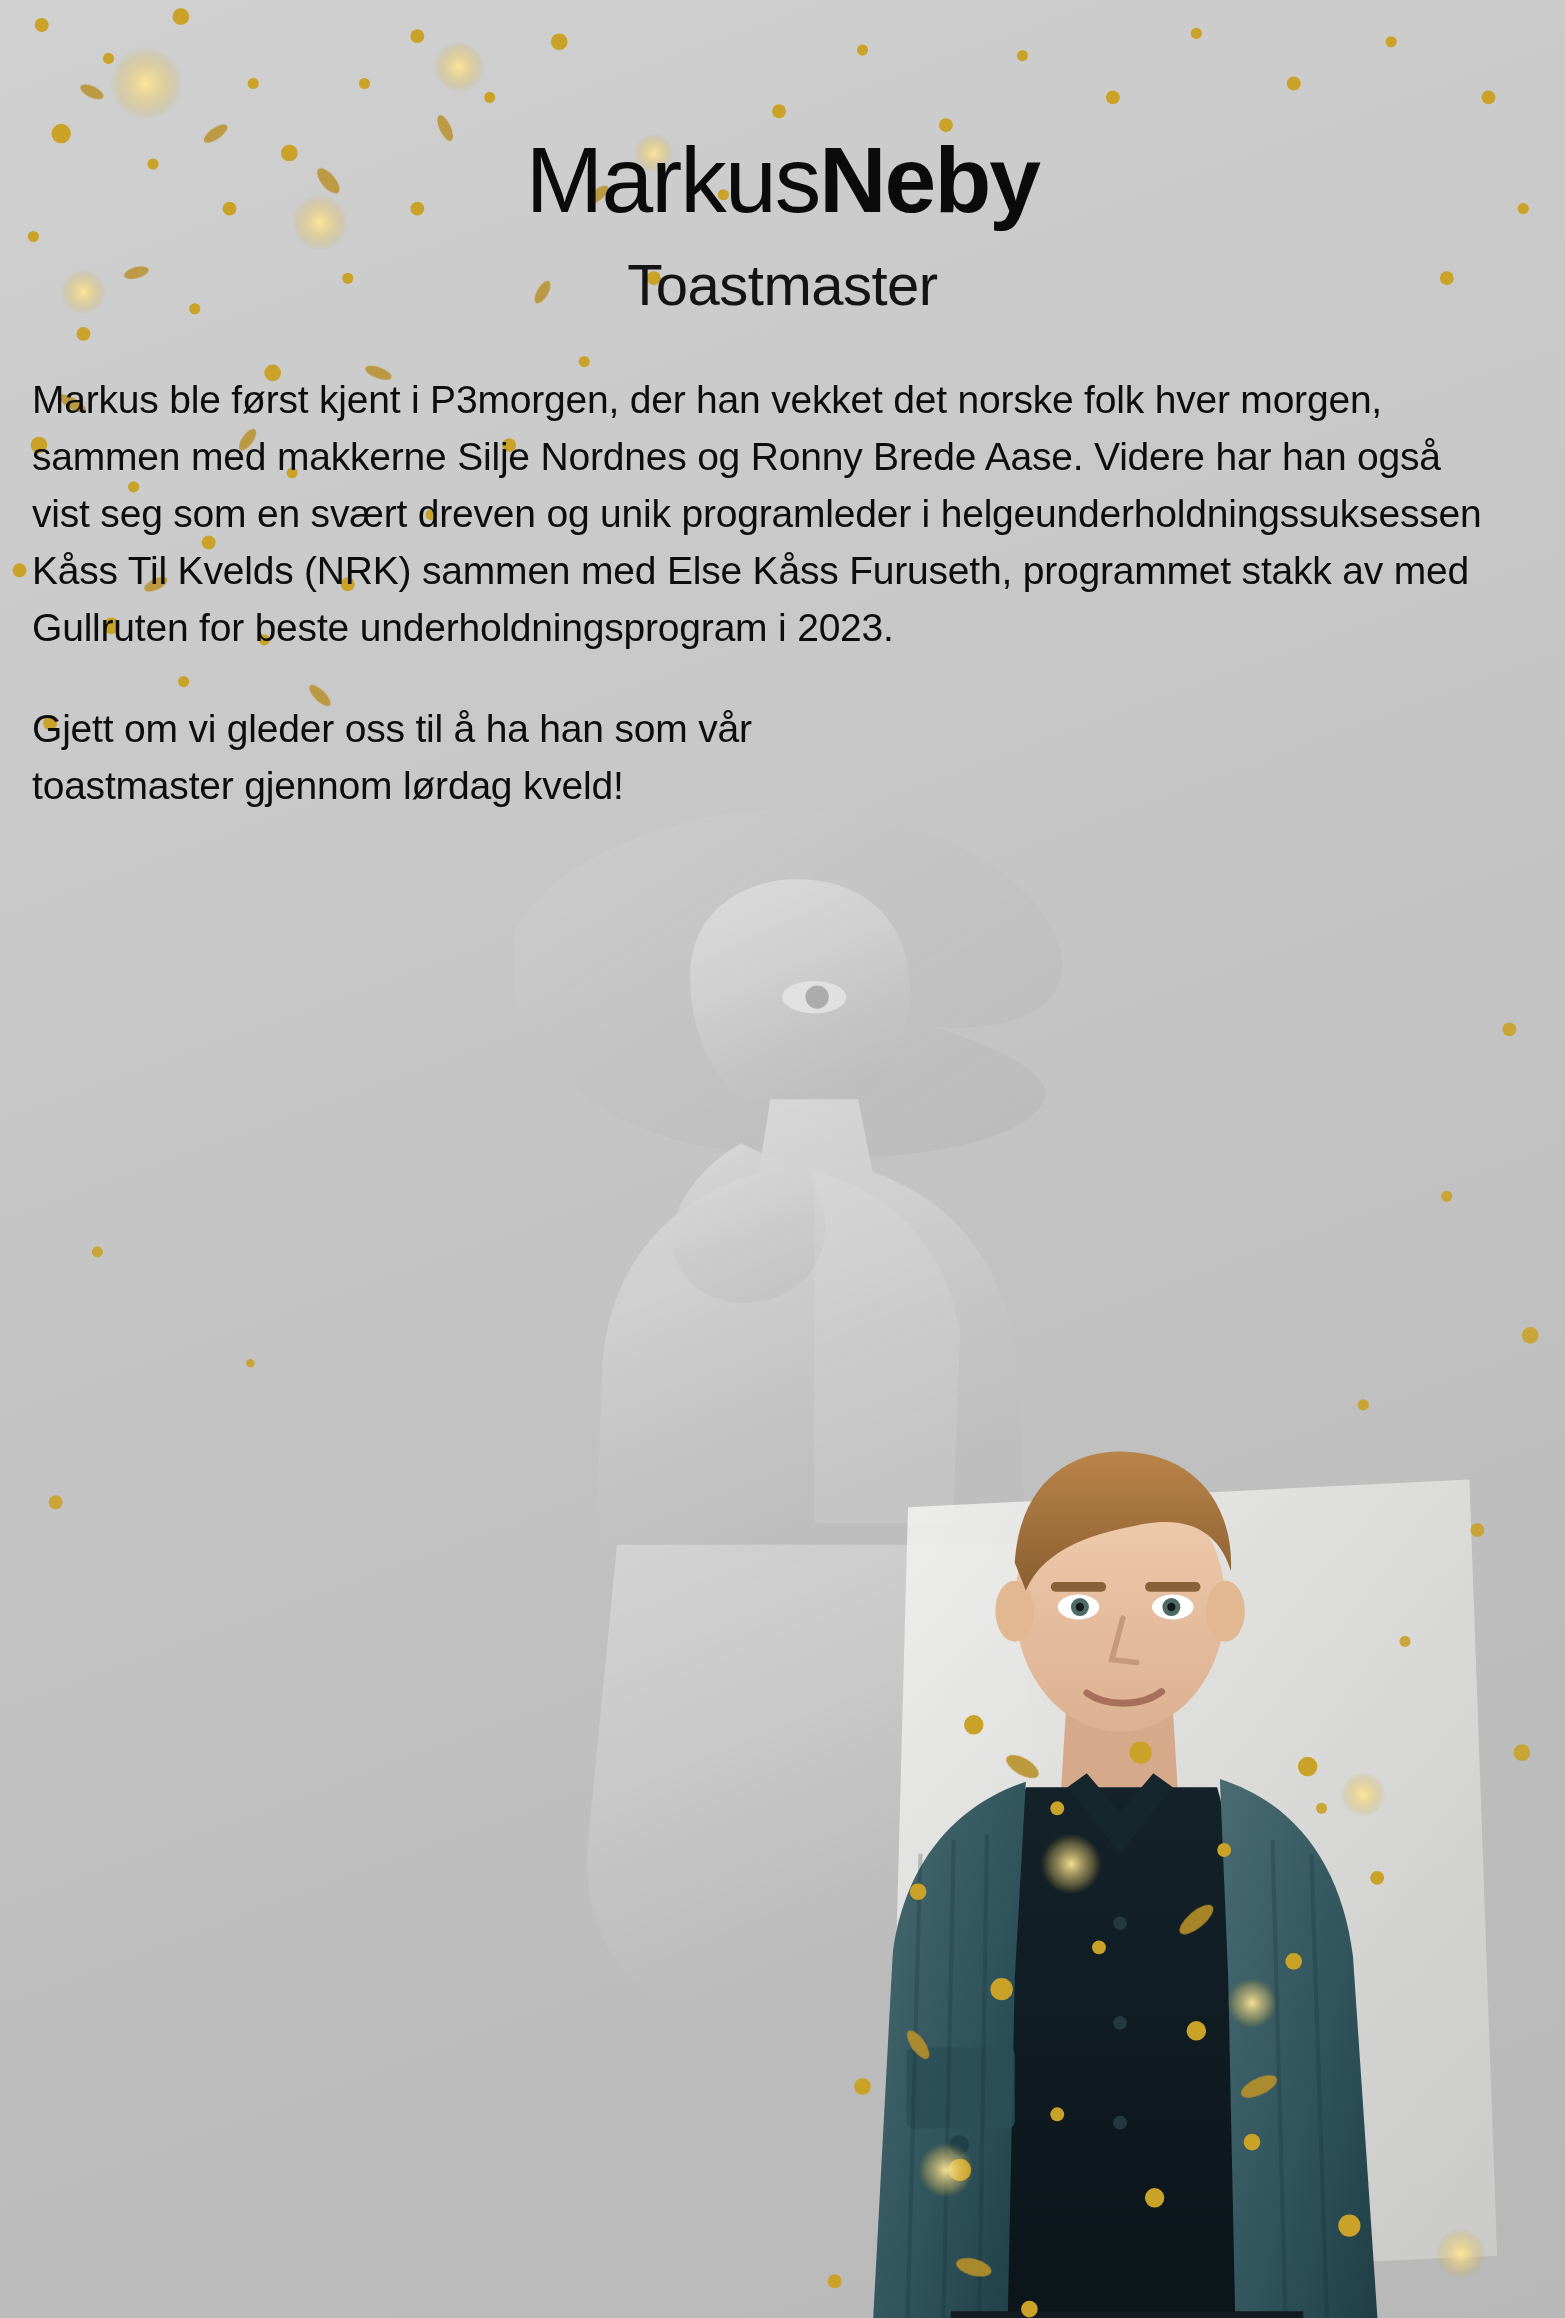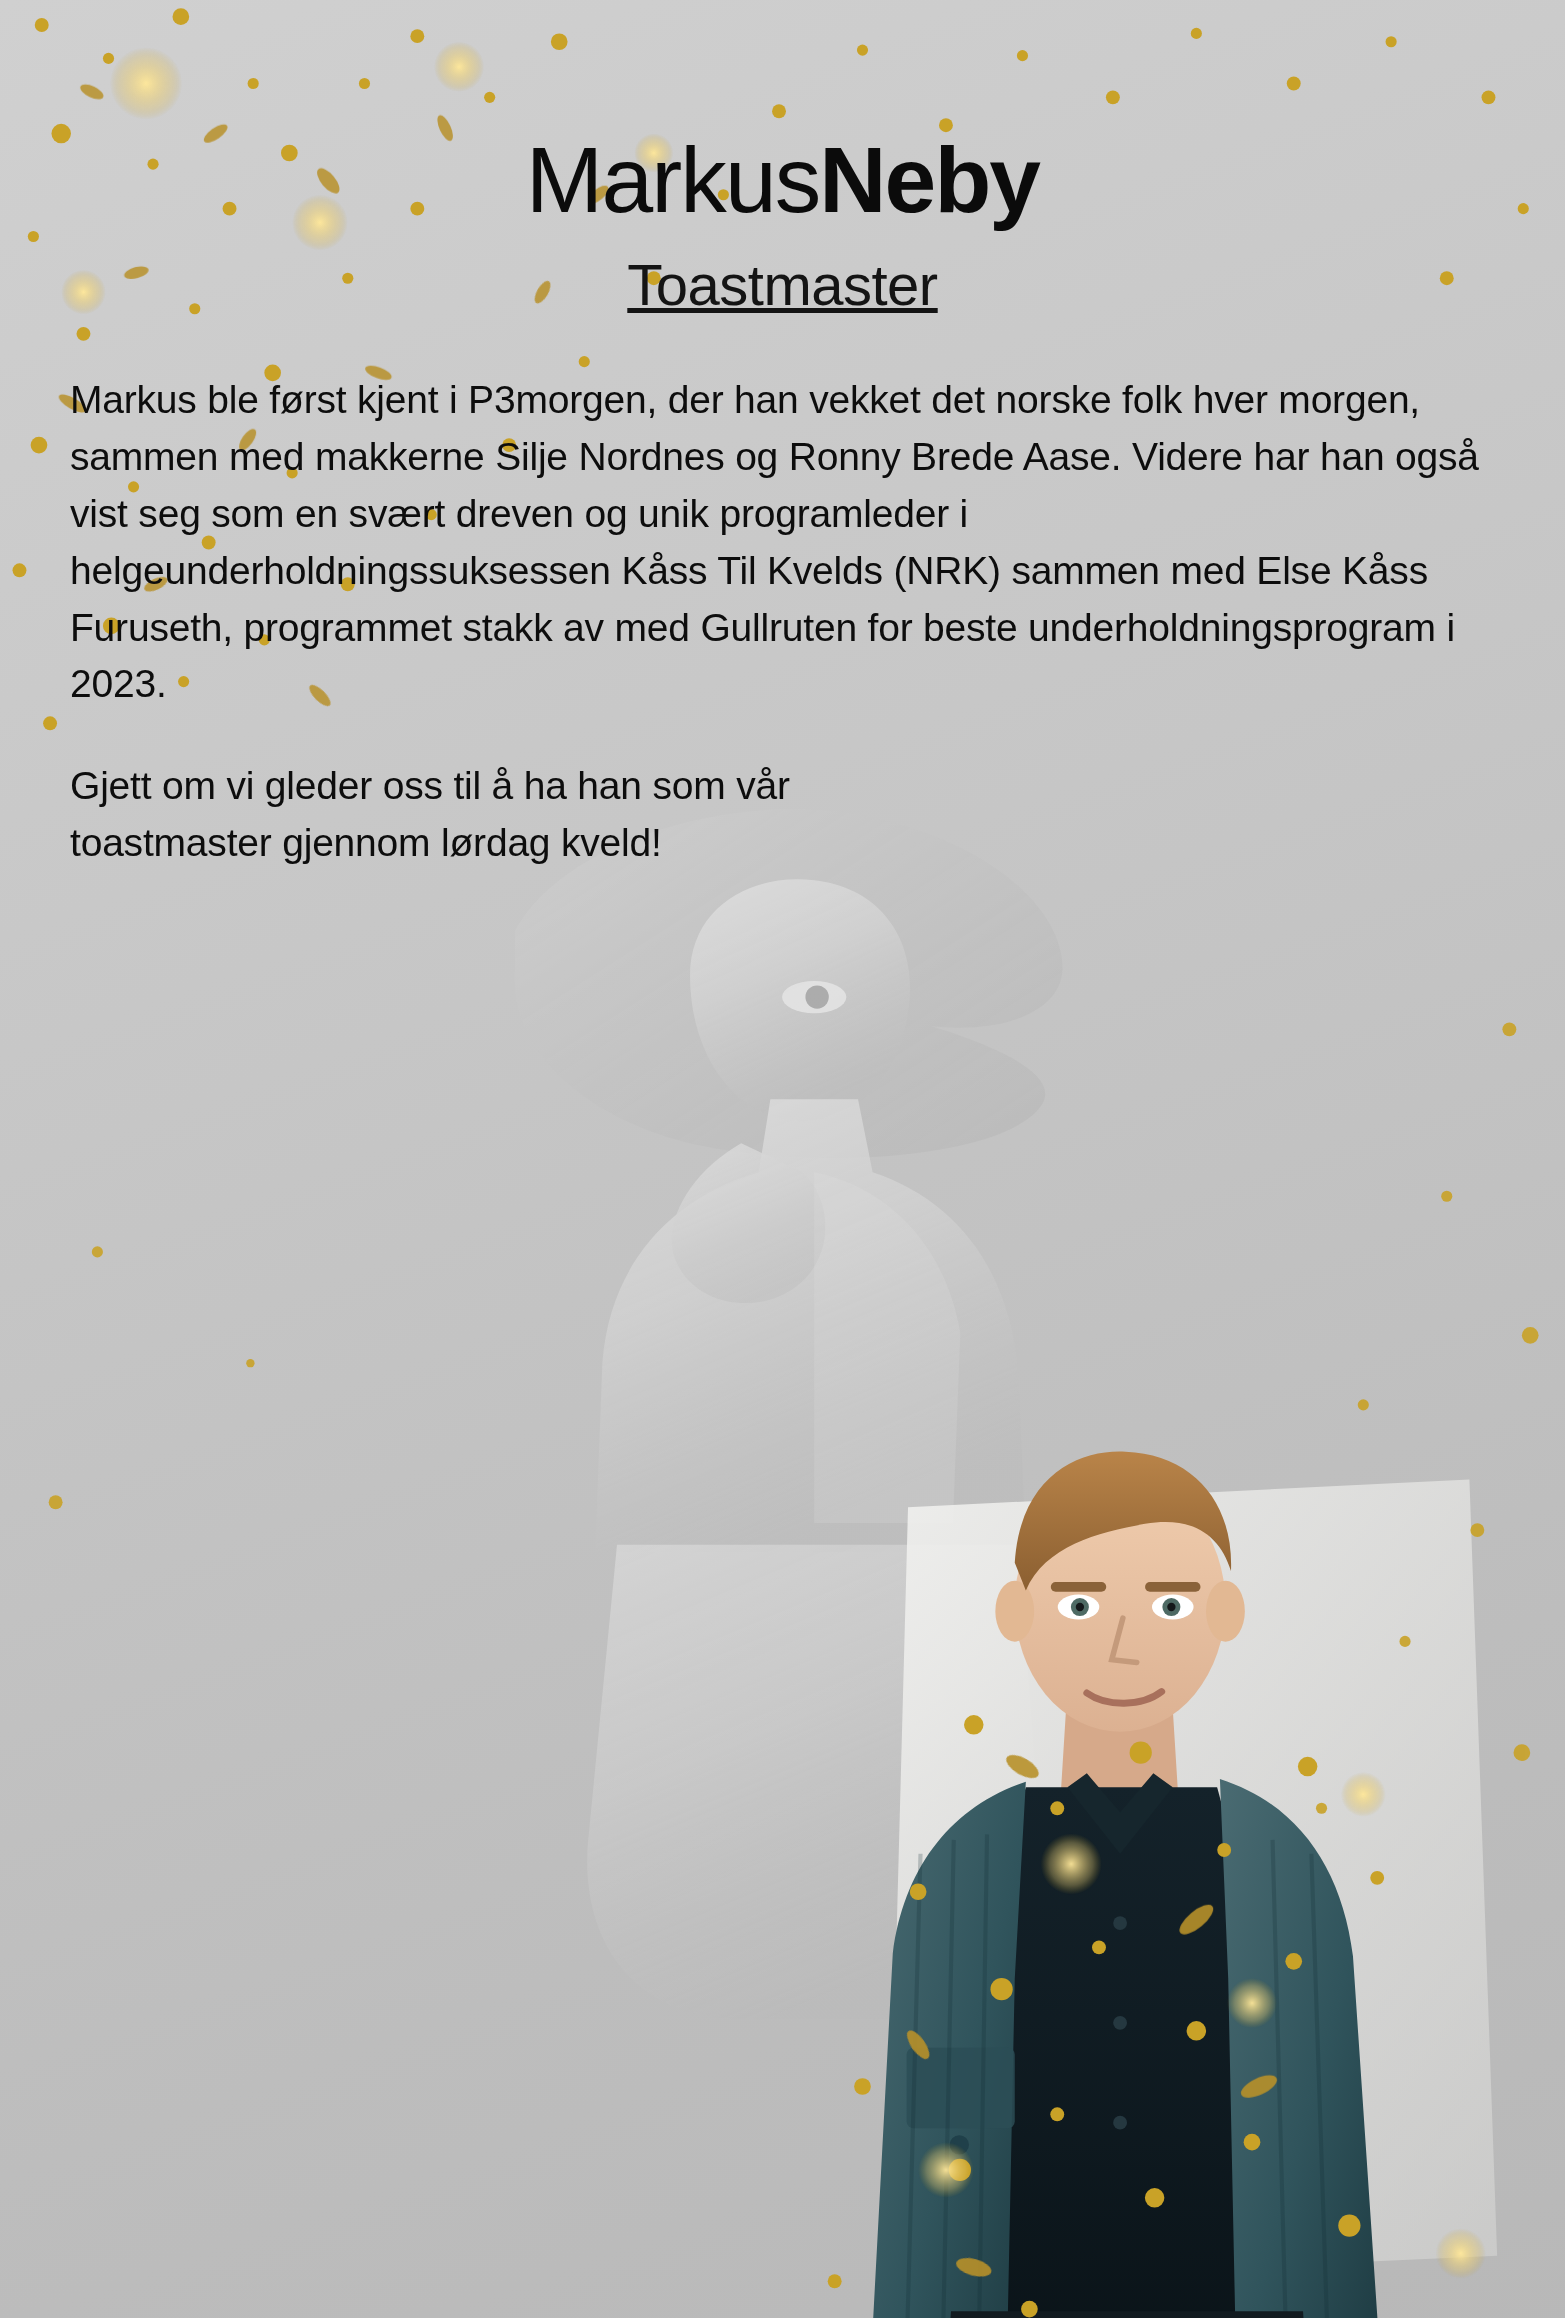--- a/index.html
+++ b/index.html
@@ -50,21 +50,21 @@
     width: 62%;
     height: 64%;
     z-index: 3;
   }
   .portrait svg { width: 100%; height: 100%; display: block; }
 
   
   .content {
     position: relative;
     z-index: 5;
-    padding: 0 70px;
+    padding: 0 32px;
   }
 
   .title {
     text-align: center;
     margin: 134px 0 0 0;
     font-size: 93px;
     line-height: 1.0;
     letter-spacing: -1.9px;
     color: #0b0b0b;
     font-weight: 400;
@@ -73,21 +73,21 @@
 
   .subtitle {
     text-align: center;
     margin: 23px 0 0 0;
     font-size: 58px;
     line-height: 1.22;
     color: #141414;
     font-weight: 400;
     letter-spacing: -0.5px;
   }
-  .subtitle span { display: block; text-decoration: underline; }
+  .subtitle span { display: block; }
 
   .body-text {
     margin: 51px 0 0 0;
     font-size: 39px;
     line-height: 1.46;
     color: #0d0d0d;
     max-width: 1475px;
     letter-spacing: -0.2px;
   }
   .para { margin: 0 0 24px 0; }

